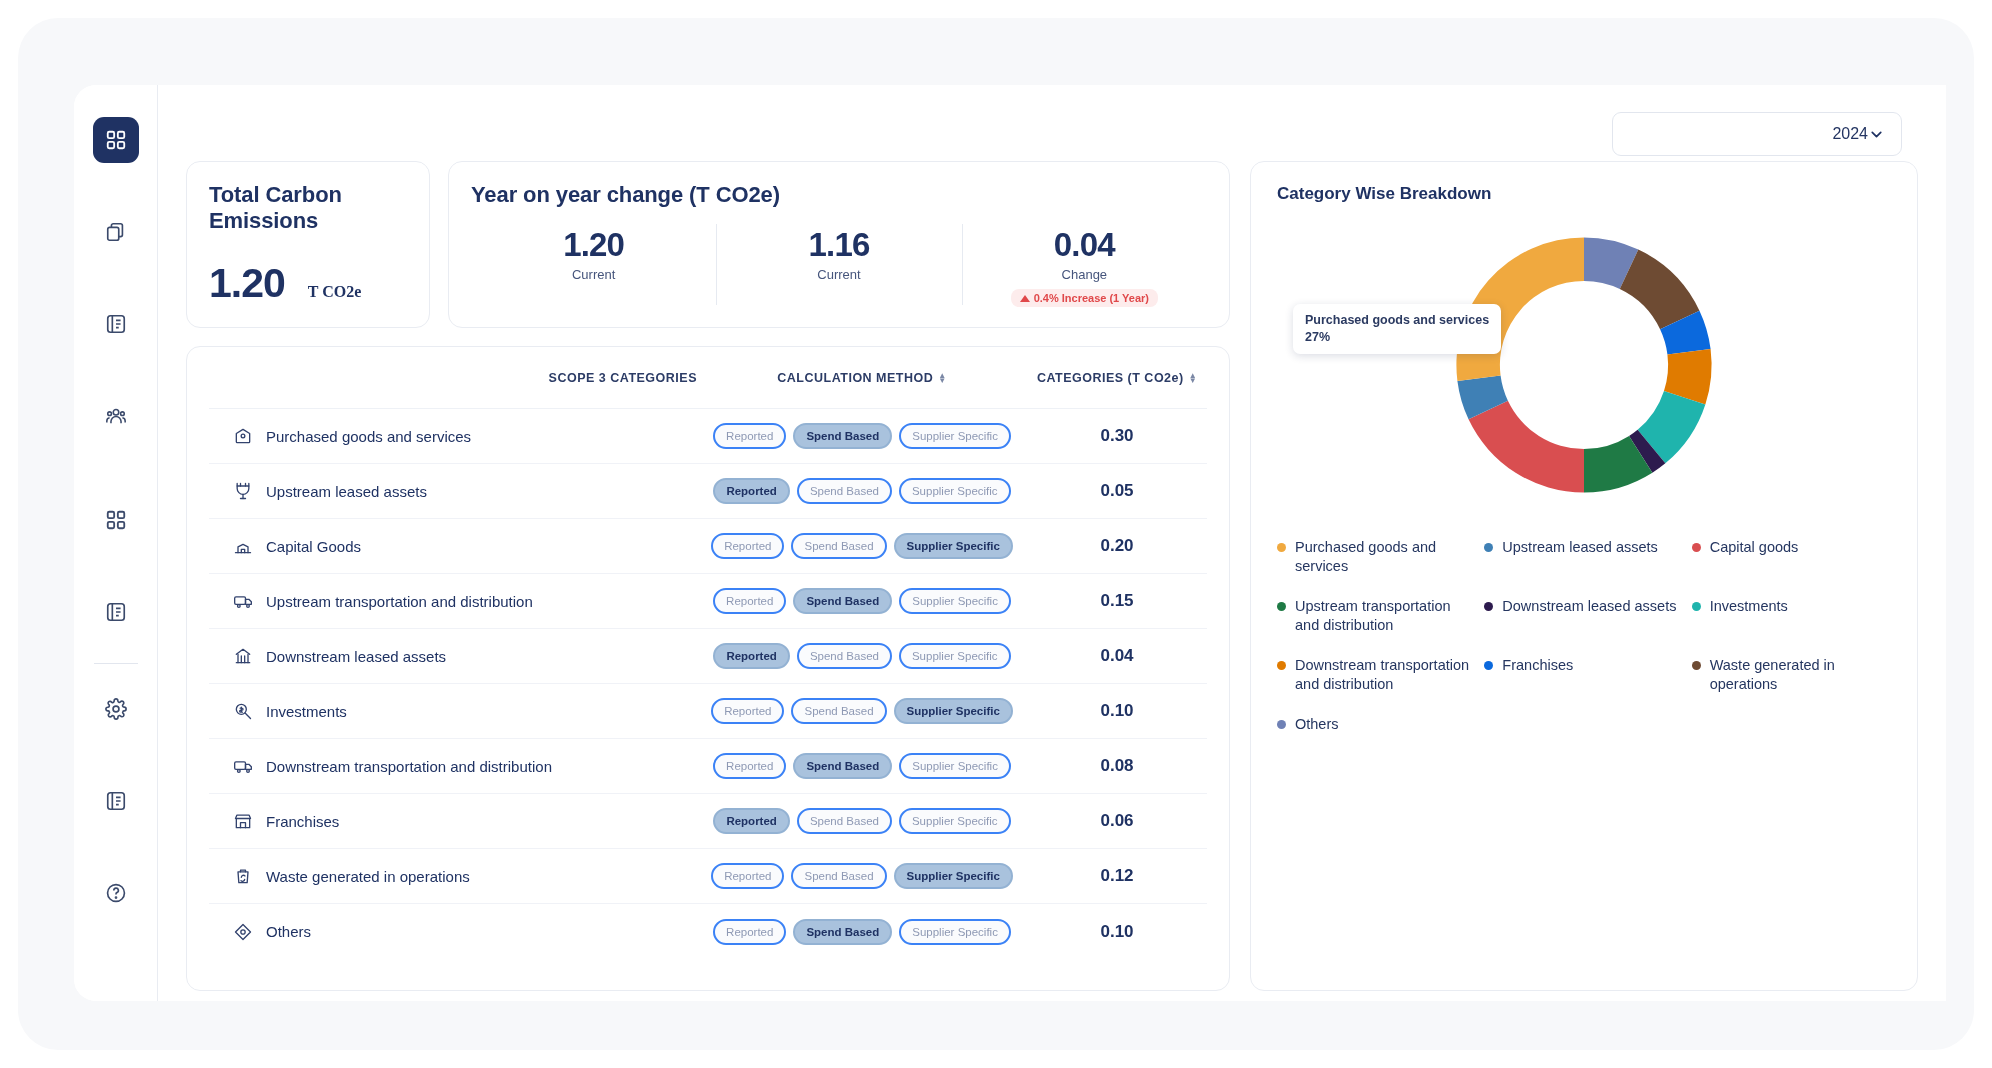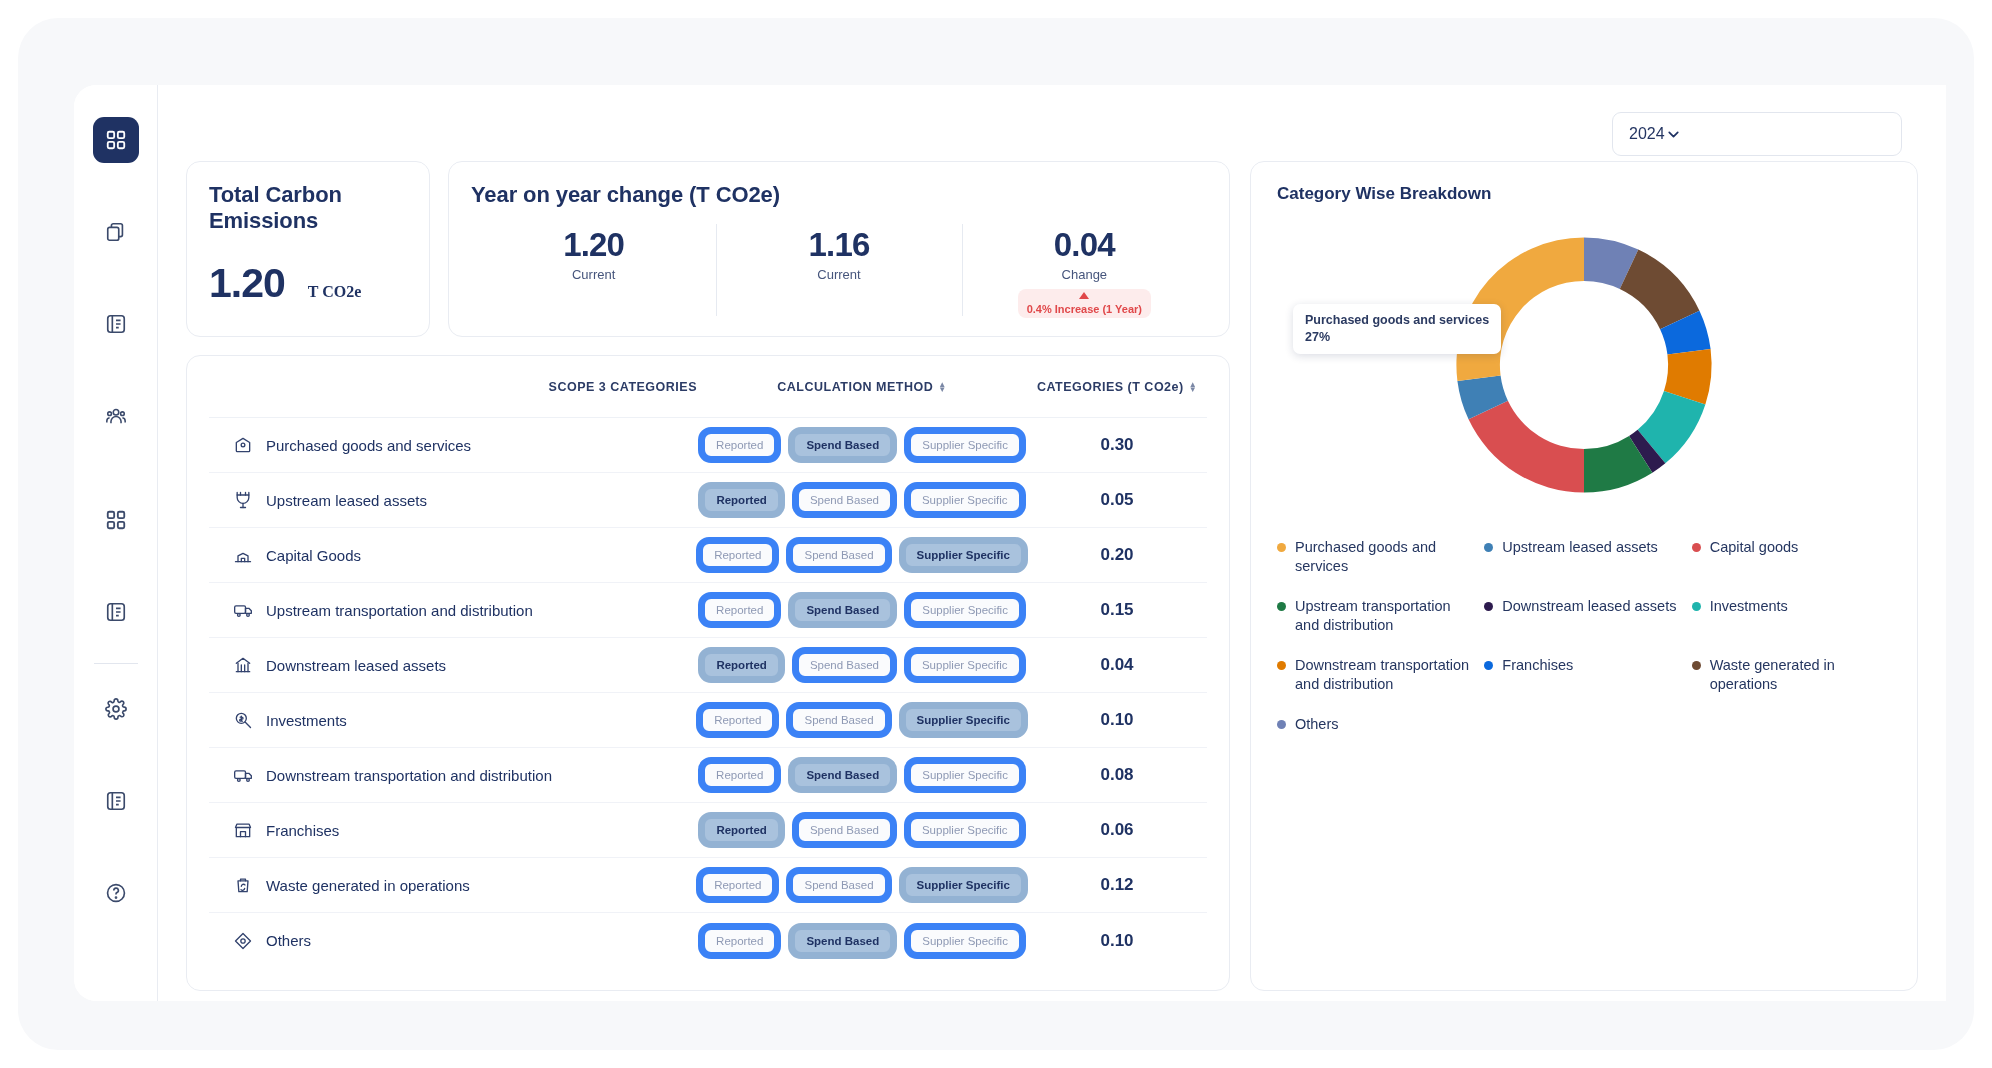--- a/index.html
+++ b/index.html
@@ -76,21 +76,21 @@
     justify-content: flex-end;
     align-items: center;
     padding-right: 16px;
   }
   .year-select {
     width: 290px; height: 44px;
     border: 1px solid #e2e6ee;
     border-radius: 9px;
     background: #ffffff;
     display: flex; align-items: center;
-    justify-content: flex-start;
+    justify-content: flex-end;
     padding: 0 16px;
     font-size: 16px;
     color: #243562;
     font-weight: 500;
     cursor: pointer;
   }
   .year-select .chev { color: #1f3263; display: flex; }
   .content {
     display: flex;
     gap: 20px;
@@ -140,21 +140,20 @@
   .yoy-badge {
     display: inline-flex; align-items: center; gap: 4px;
     margin-top: 7px;
     background: #fdecec;
     color: #e0484a;
     border-radius: 8px;
     padding: 3px 9px;
     font-size: 11px;
     font-weight: 600;
     white-space: nowrap;
-    flex-direction: column;
   }
   .yoy-badge .tri {
     width: 0; height: 0;
     border-left: 5px solid transparent;
     border-right: 5px solid transparent;
     border-bottom: 7px solid #e0484a;
     display: inline-block;
   }
 
   
@@ -185,21 +184,21 @@
     padding-left: 24px;
     font-size: 15px; color: #1f3263; font-weight: 500;
   }
   .cat-ico { color: #33436e; display: flex; width: 20px; height: 20px; flex: 0 0 20px;}
   .cat-ico svg { width: 20px; height: 20px; }
   .td-method {
     width: 330px; flex: 0 0 330px;
     display: flex; gap: 7px; justify-content: center;
   }
   .pill {
-    border: 7px solid #3b82f6;
+    border: 2px solid #3b82f6;
     background: #fafbfd;
     color: #8e99b4;
     font-size: 11.5px;
     border-radius: 13px;
     padding: 5px 11px;
     white-space: nowrap;
     cursor: pointer;
   }
   .pill.on {
     background: #a9c2dd;

